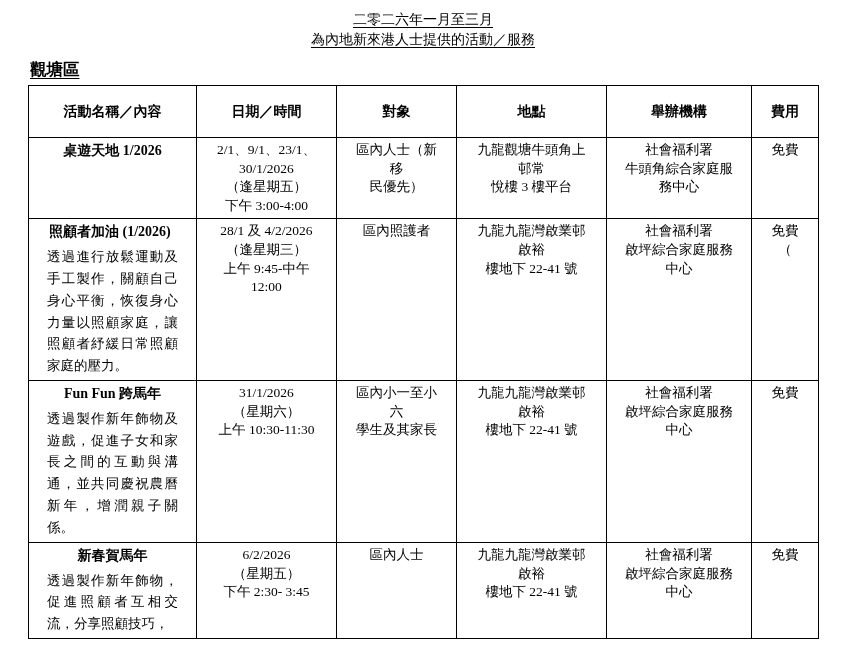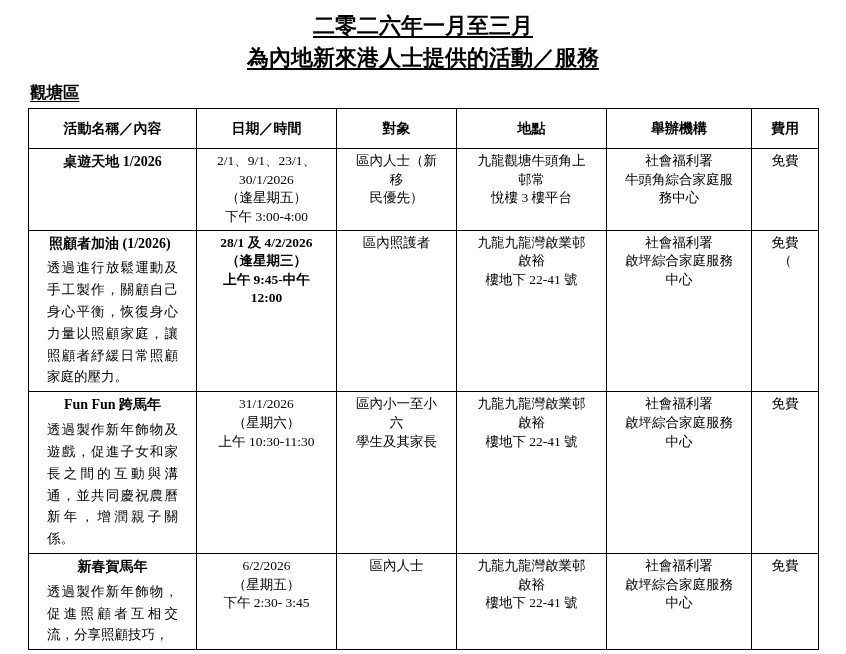--- a/index.html
+++ b/index.html
@@ -16,22 +16,22 @@
   }
   .page {
     width: 846px;
     height: 654px;
     position: relative;
     box-sizing: border-box;
     padding: 8px 28px 0 28px;
   }
   .doc-title {
     text-align: center;
-    font-weight: bold;
-    font-size: 22px;
+    font-weight: normal;
+    font-size: 14px;
     line-height: 1.45;
     margin: 2px 0 0 0;
   }
   .doc-title .line {
     display: block;
     text-decoration: underline;
     text-underline-offset: 3px;
   }
   .district {
     font-weight: bold;
@@ -53,21 +53,21 @@
     border: 1px solid #000000;
     vertical-align: top;
     padding: 3px 18px;
     font-size: 13.5px;
     line-height: 1.38;
   }
   table.schedule th {
     text-align: center;
     font-weight: bold;
     font-size: 14px;
-    padding: 10px 2px;
+    padding: 16px 2px;
     vertical-align: middle;
   }
   col.c-name   { width: 168px; }
   col.c-date   { width: 140px; }
   col.c-target { width: 120px; }
   col.c-place  { width: 150px; }
   col.c-org    { width: 145px; }
   col.c-fee    { width: 67px; }
 
   .cell-center {
@@ -142,21 +142,21 @@
           <td class="cell-center midcell" style="white-space: pre-line;">社會福利署
 牛頭角綜合家庭服
 務中心</td>
           <td class="cell-center midcell" style="white-space: pre-line;">免費</td>
         </tr>
         <tr>
           <td>
             <div class="act-name left">照顧者加油  (1/2026)</div>
             <div class="act-desc">透過進行放鬆運動及手工製作，關顧自己身心平衡，恢復身心力量以照顧家庭，讓照顧者紓緩日常照顧家庭的壓力。</div>
           </td>
-          <td class="cell-center midcell" style="white-space: pre-line; font-weight: bold;">28/1 及 4/2/2026
+          <td class="cell-center midcell" style="white-space: pre-line;">28/1 及 4/2/2026
 （逢星期三）
 上午 9:45-中午 12:00</td>
           <td class="cell-center midcell" style="white-space: pre-line;">區內照護者</td>
           <td class="cell-center midcell" style="white-space: pre-line;">九龍九龍灣啟業邨啟裕
 樓地下 22-41 號</td>
           <td class="cell-center midcell" style="white-space: pre-line;">社會福利署
 啟坪綜合家庭服務
 中心</td>
           <td class="cell-center midcell" style="white-space: pre-line;">免費（</td>
         </tr>

